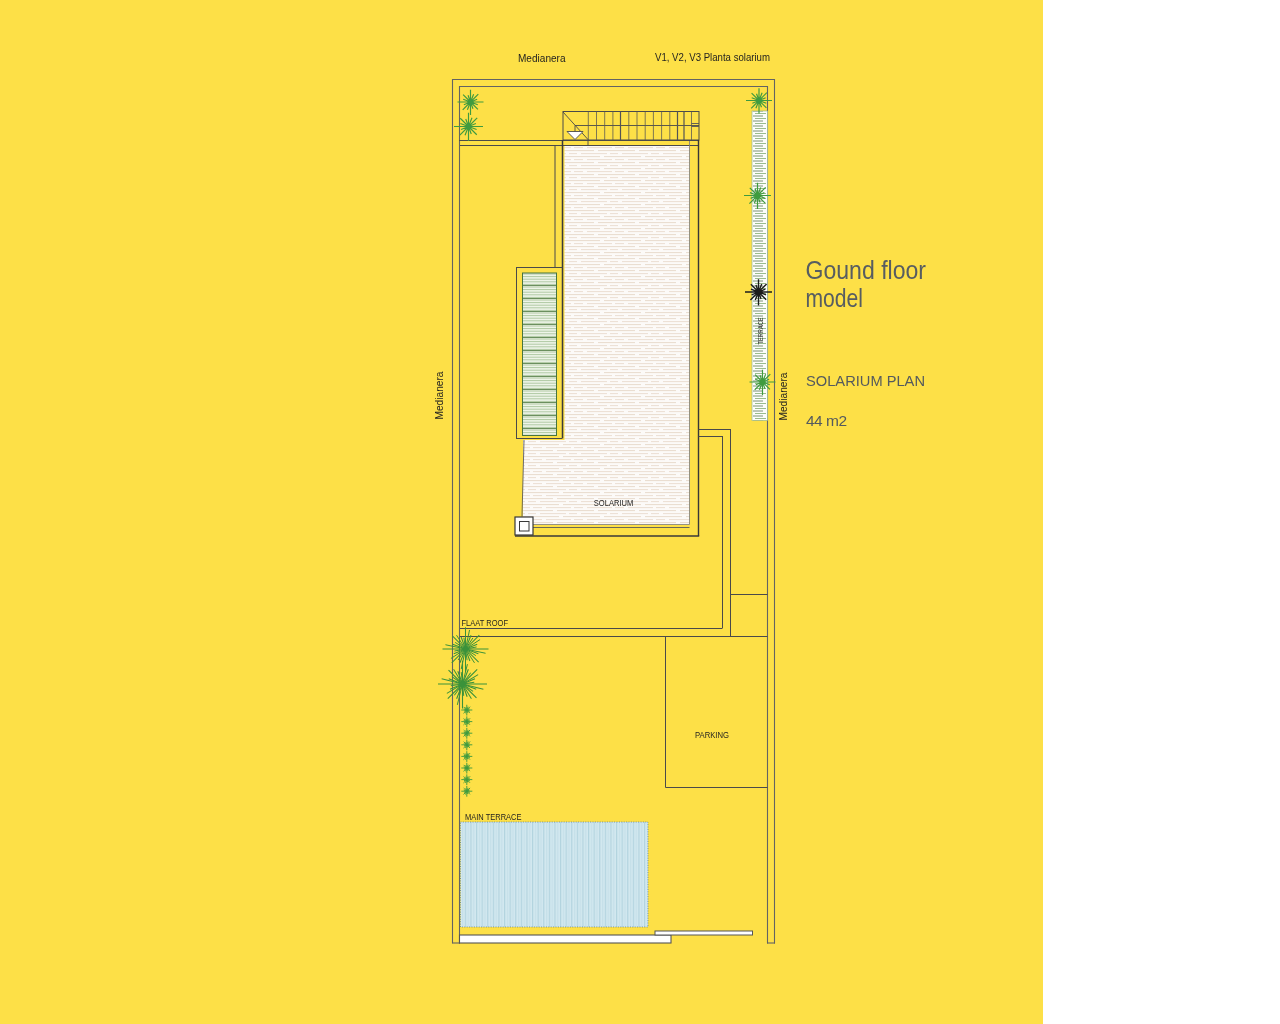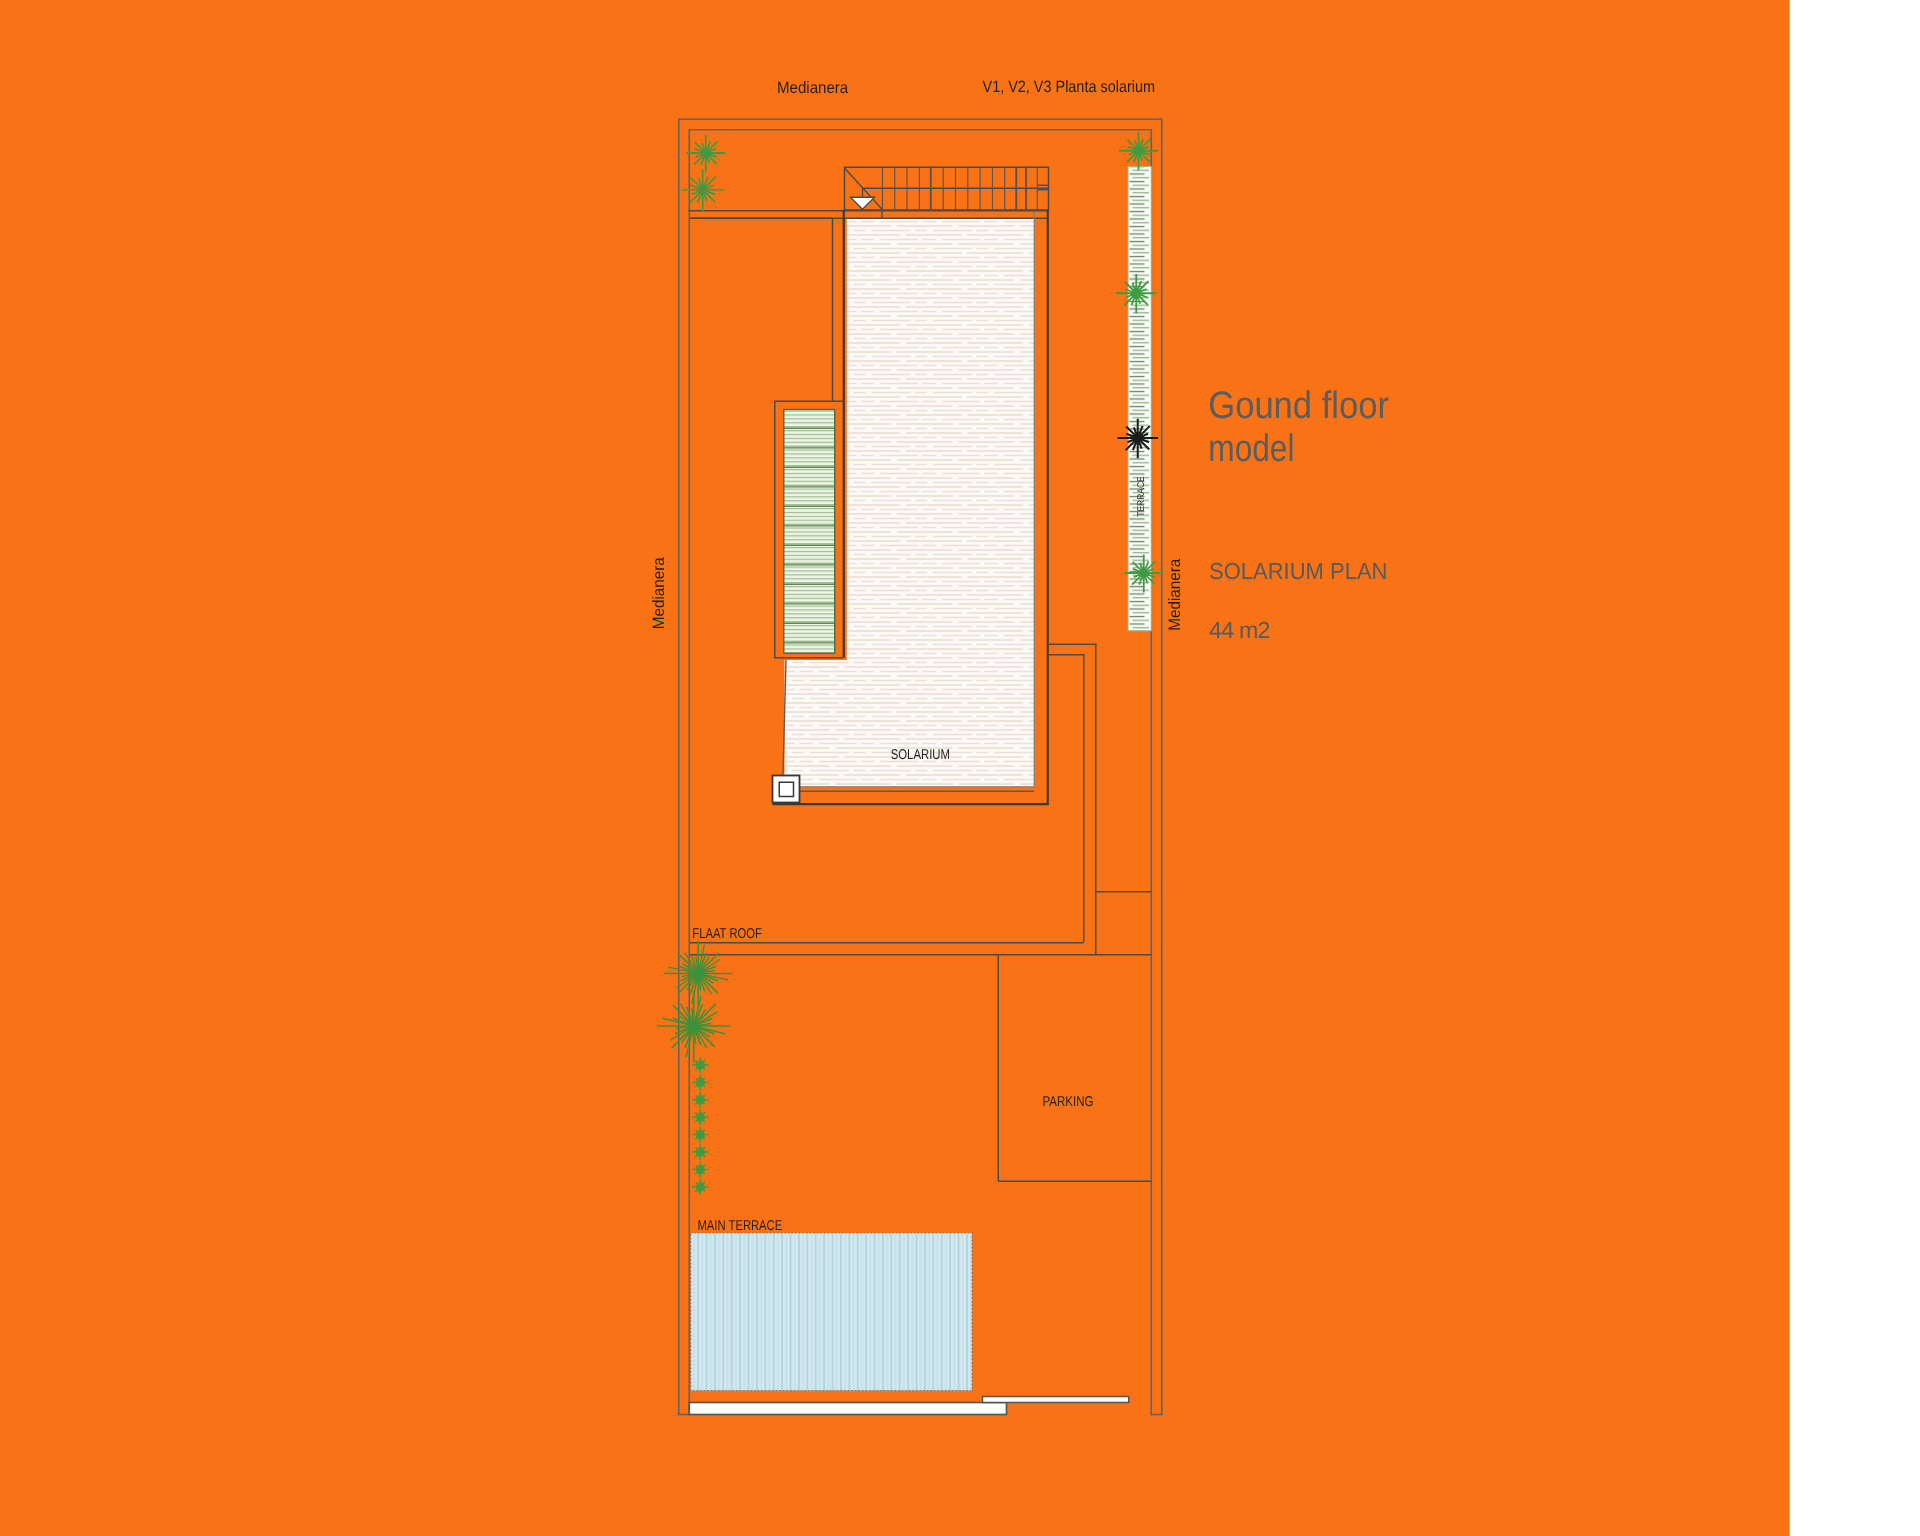--- a/index.html
+++ b/index.html
@@ -1,17 +1,17 @@
 <!DOCTYPE html>
 <html><head>
 <meta charset="utf-8">
 <style>
   html,body{margin:0;padding:0;background:#ffffff;}
-  #page{position:relative;width:1168px;height:1024px;background:#f97316;overflow:hidden;
-        font-family:"Liberation Sans", sans-serif;padding-left:25px;}
+  #page{position:relative;width:1043px;height:1024px;background:#fde047;overflow:hidden;
+        font-family:"Liberation Sans", sans-serif;}
   svg{position:absolute;left:0;top:0;}
   text{font-family:"Liberation Sans", sans-serif;}
 </style>
 </head>
 <body>
 <div id="page">
 <svg width="1280" height="1024" viewBox="0 0 1280 1024">
 <defs>
 
   <pattern id="beige" width="41" height="12" patternUnits="userSpaceOnUse">

